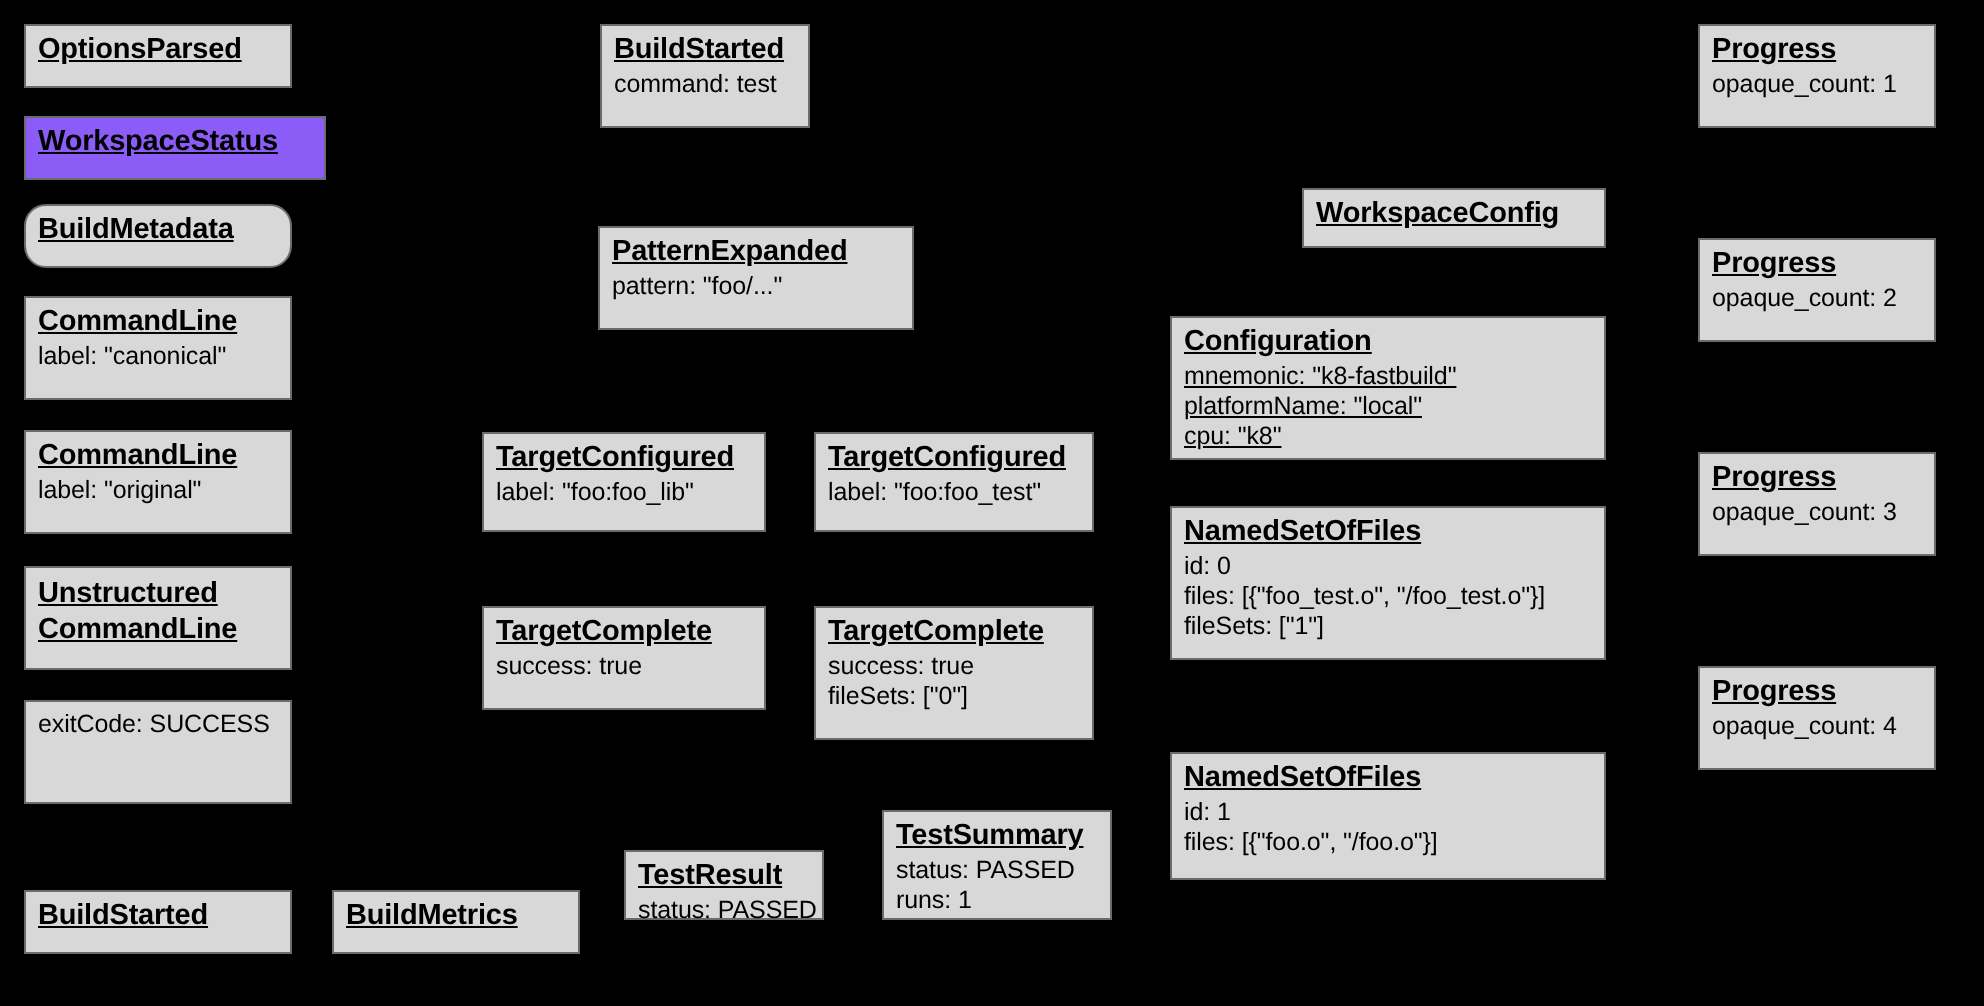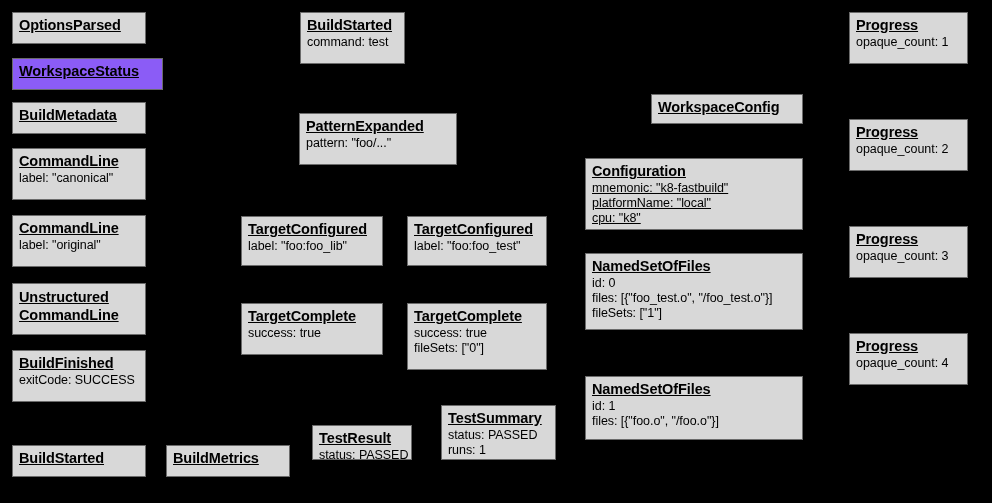--- a/index.html
+++ b/index.html
@@ -51,36 +51,35 @@
 </head>
 <body>
 
 <div id="canvas" style="background: rgb(0, 0, 0);">
     <div class="node" style="left: 12px; top: 12px; width: 134px; height: 32px; background: rgb(216, 216, 216); border-color: rgb(107, 107, 107); color: rgb(0, 0, 0);">
       <span class="node-title">OptionsParsed</span>
     </div>
     <div class="node" style="left: 12px; top: 58px; width: 151px; height: 32px; background: #8b5cf6; border-color: rgb(107, 107, 107); color: rgb(0, 0, 0);">
       <span class="node-title">WorkspaceStatus</span>
     </div>
-    <div class="node" style="left: 12px; top: 102px; width: 134px; height: 32px; background: rgb(216, 216, 216); border-color: rgb(107, 107, 107); color: rgb(0, 0, 0);">
+    <div class="node" style="left: 12px; top: 102px; width: 134px; height: 32px; background: rgb(216, 216, 216); border-color: rgb(107, 107, 107); color: rgb(0, 0, 0); border-radius: 11px;">
       <span class="node-title">BuildMetadata</span>
     </div>
     <div class="node" style="left: 12px; top: 148px; width: 134px; height: 52px; background: rgb(216, 216, 216); border-color: rgb(107, 107, 107); color: rgb(0, 0, 0);">
       <span class="node-title">CommandLine</span>
       <span class="node-field">label: "canonical"</span>
     </div>
     <div class="node" style="left: 12px; top: 215px; width: 134px; height: 52px; background: rgb(216, 216, 216); border-color: rgb(107, 107, 107); color: rgb(0, 0, 0);">
       <span class="node-title">CommandLine</span>
       <span class="node-field">label: "original"</span>
     </div>
     <div class="node" style="left: 12px; top: 283px; width: 134px; height: 52px; background: rgb(216, 216, 216); border-color: rgb(107, 107, 107); color: rgb(0, 0, 0);">
       <span class="node-title two-line">Unstructured CommandLine</span>
     </div>
     <div class="node" style="left: 12px; top: 350px; width: 134px; height: 52px; background: rgb(216, 216, 216); border-color: rgb(107, 107, 107); color: rgb(0, 0, 0);">
-      <span class="node-title">BuildFinished</span>
       <span class="node-field">exitCode: SUCCESS</span>
     </div>
     <div class="node" style="left: 12px; top: 445px; width: 134px; height: 32px; background: rgb(216, 216, 216); border-color: rgb(107, 107, 107); color: rgb(0, 0, 0);">
       <span class="node-title">BuildStarted</span>
     </div>
     <div class="node" style="left: 166px; top: 445px; width: 124px; height: 32px; background: rgb(216, 216, 216); border-color: rgb(107, 107, 107); color: rgb(0, 0, 0);">
       <span class="node-title">BuildMetrics</span>
     </div>
     <div class="node" style="left: 299px; top: 113px; width: 158px; height: 52px; background: rgb(216, 216, 216); border-color: rgb(107, 107, 107); color: rgb(0, 0, 0);">
       <span class="node-title">PatternExpanded</span>

